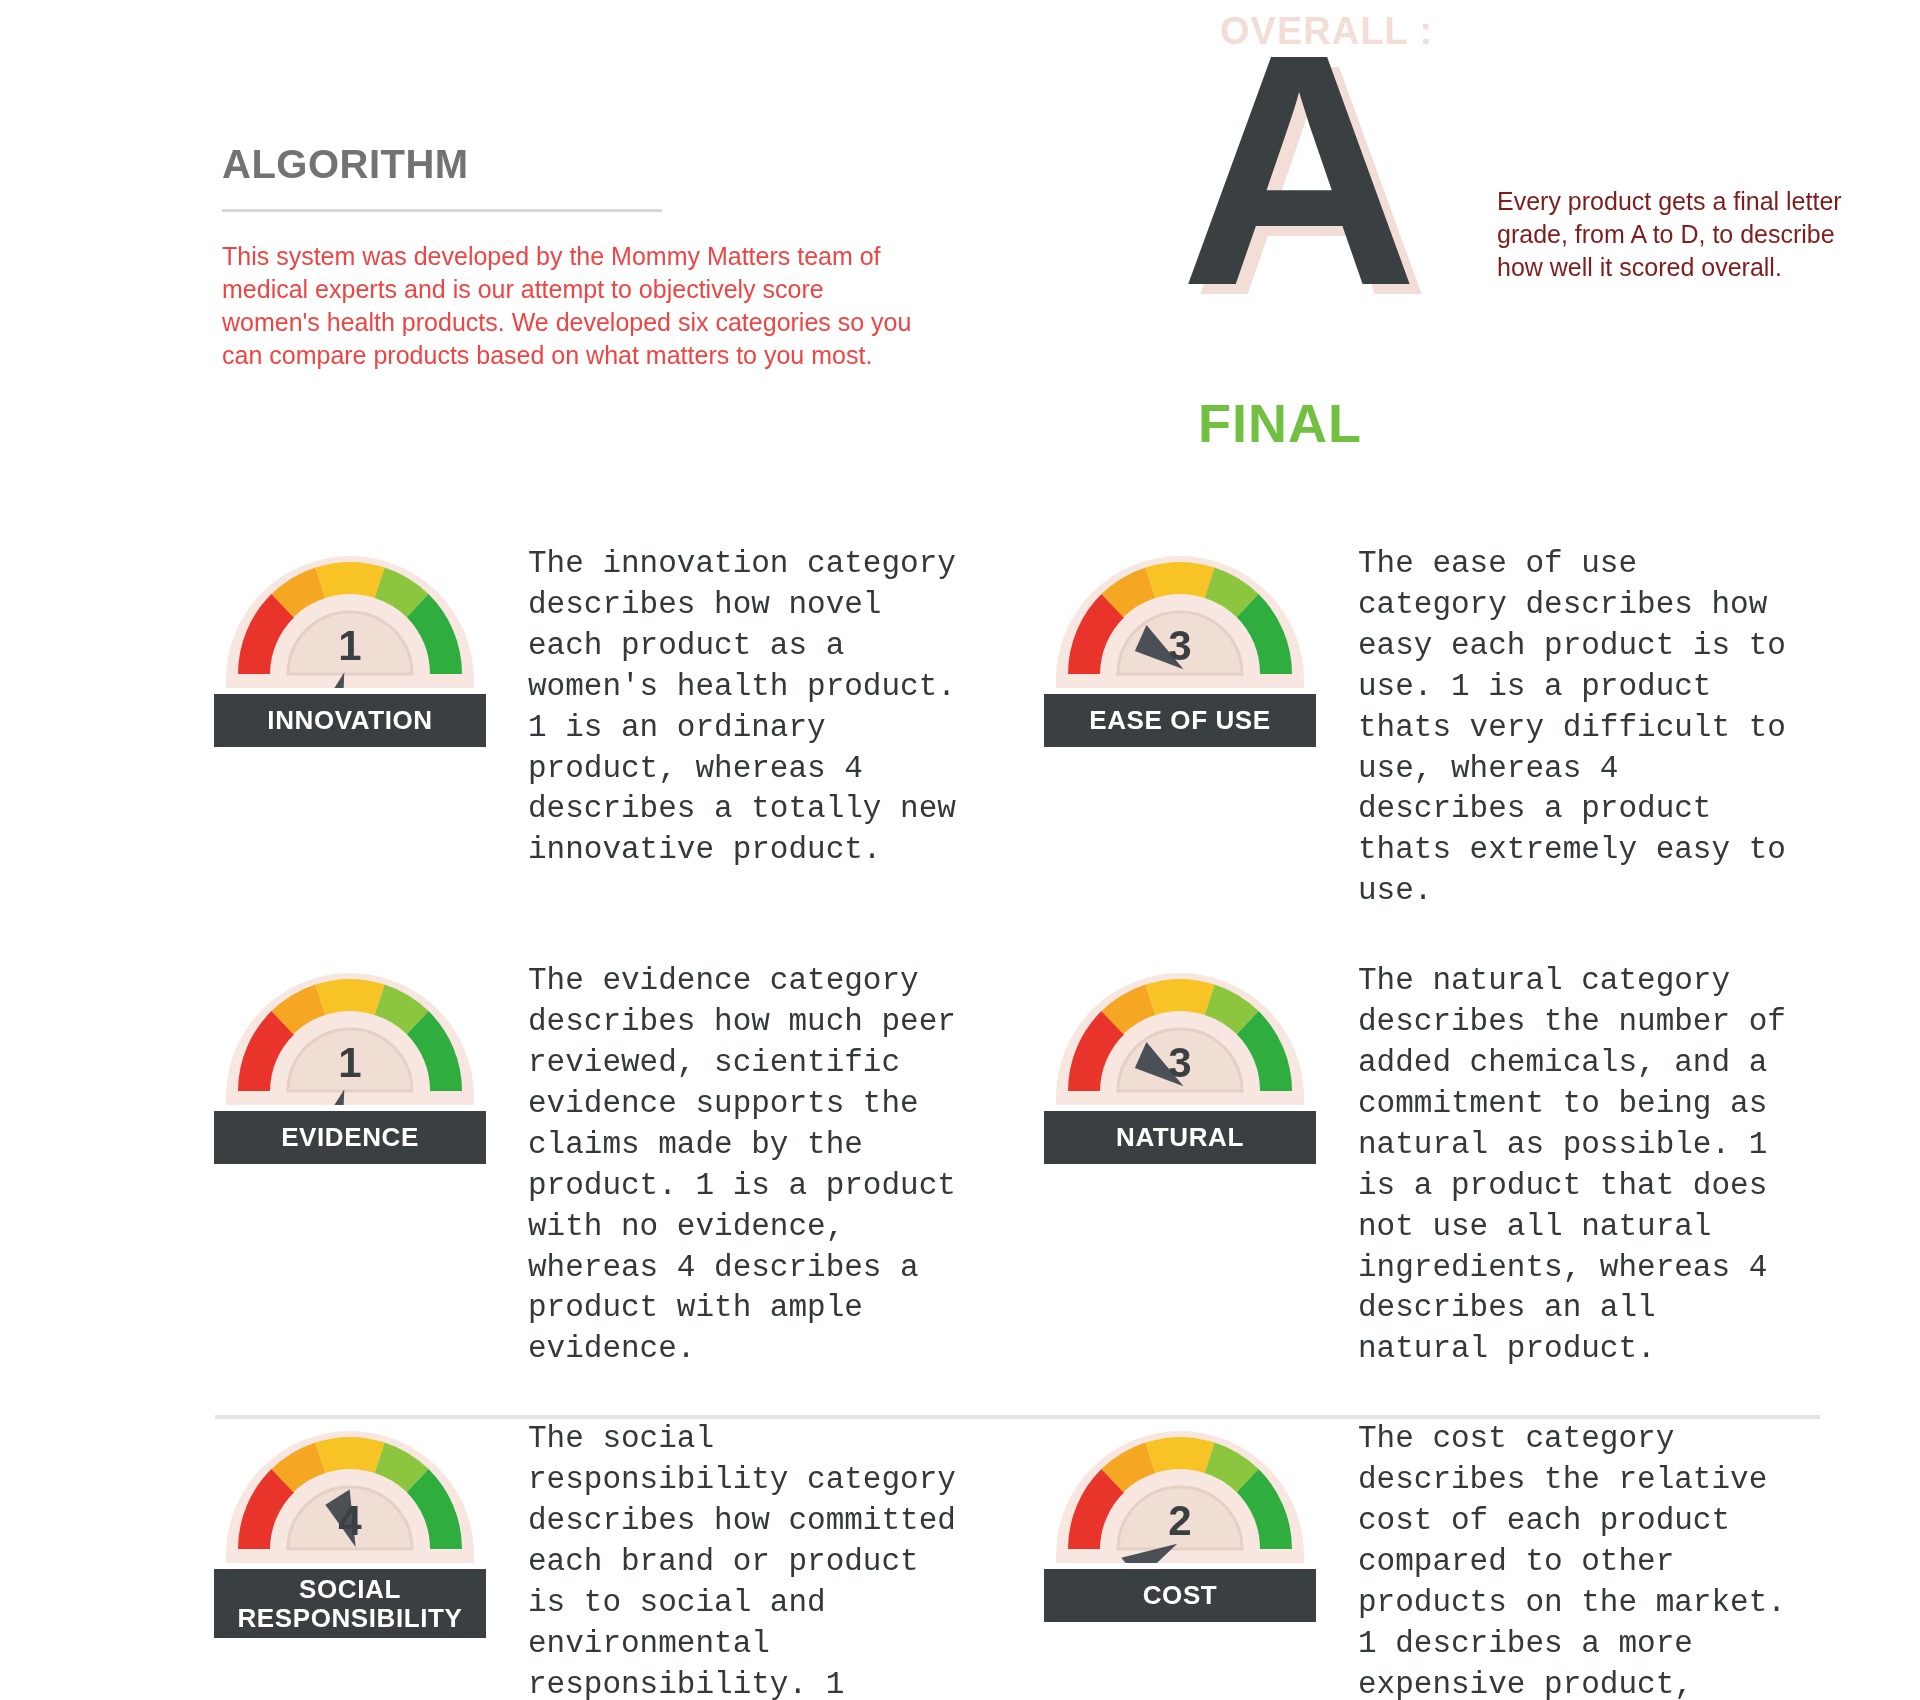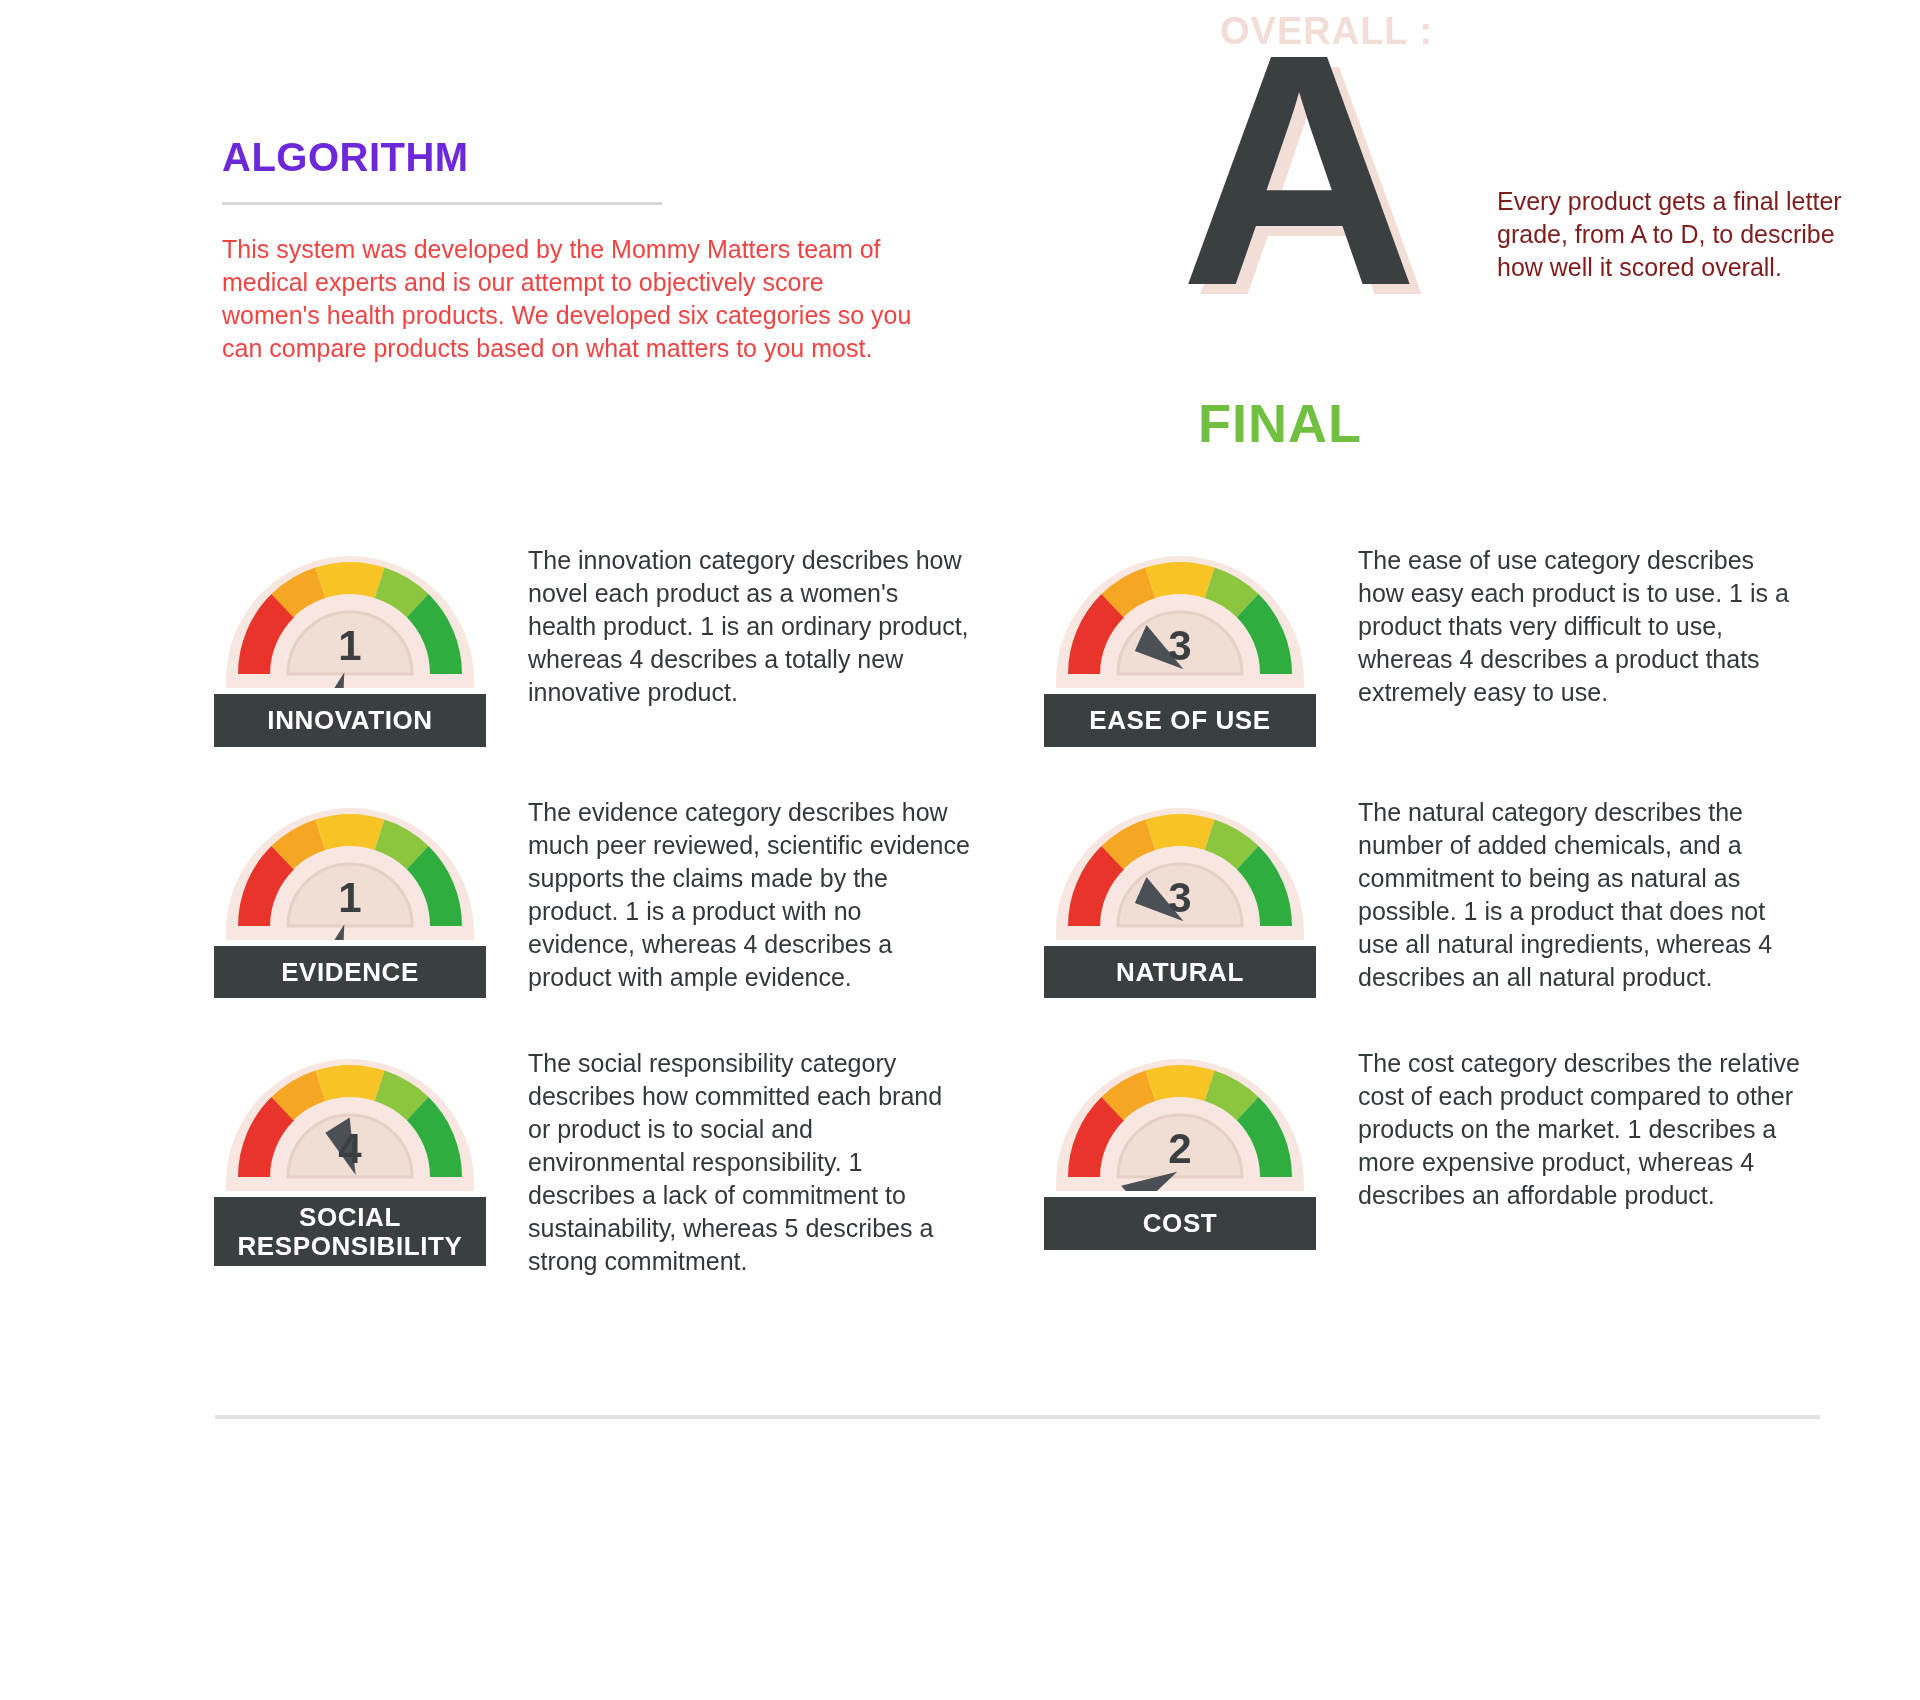--- a/index.html
+++ b/index.html
@@ -21,23 +21,23 @@
   
   .algorithm-block {
     position: absolute;
     left: 222px;
     top: 130px;
     width: 700px;
   }
   .algorithm-title {
     font-size: 40px;
     font-weight: bold;
-    color: #6d28d9;
+    color: #737373;
     letter-spacing: 0.5px;
-    margin: 5px 0 22px 0;
+    margin: 12px 0 22px 0;
   }
   .algorithm-rule {
     width: 440px;
     height: 3px;
     background: #d7d7d7;
     margin-bottom: 28px;
   }
   .algorithm-body {
     font-size: 25px;
     line-height: 1.32;
@@ -150,25 +150,26 @@
     letter-spacing: 0.6px;
     text-align: center;
     padding: 12px 6px;
     width: 272px;
     margin-left: 4px;
     line-height: 1.1;
   }
   .gauge-label.two-line { padding: 6px 0; }
   .gauge-desc {
     flex: 1;
-    font-size: 25px;
+    font-size: 31px;
     line-height: 1.32;
     color: #33383b;
     padding-left: 38px;
     padding-top: 14px;
+    font-family: Liberation Mono, monospace;
   }
 
   .footer-rule {
     position: absolute;
     left: 215px;
     top: 1415px;
     width: 1605px;
     height: 4px;
     background: #e2e2e2;
   }

